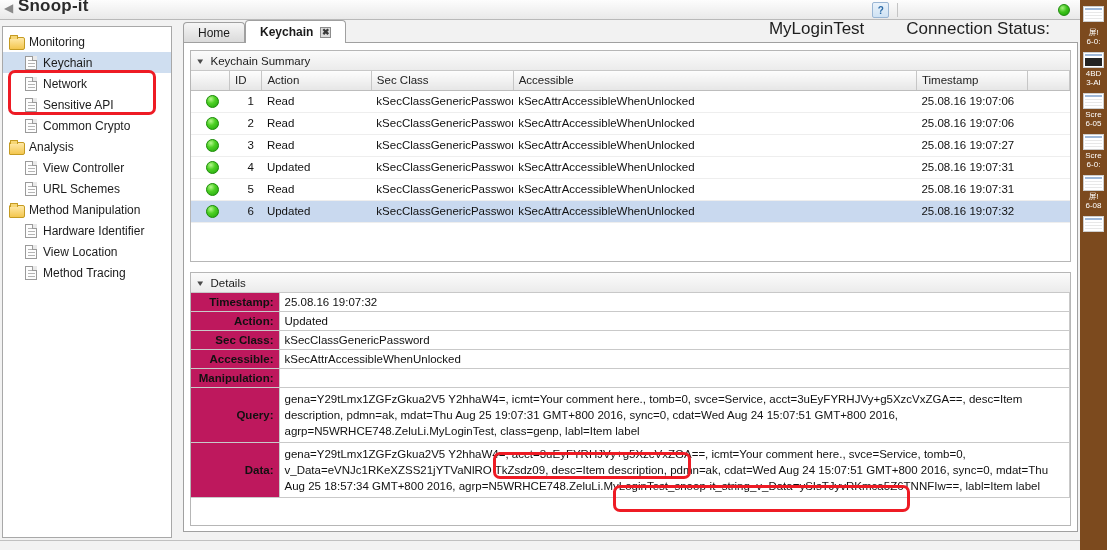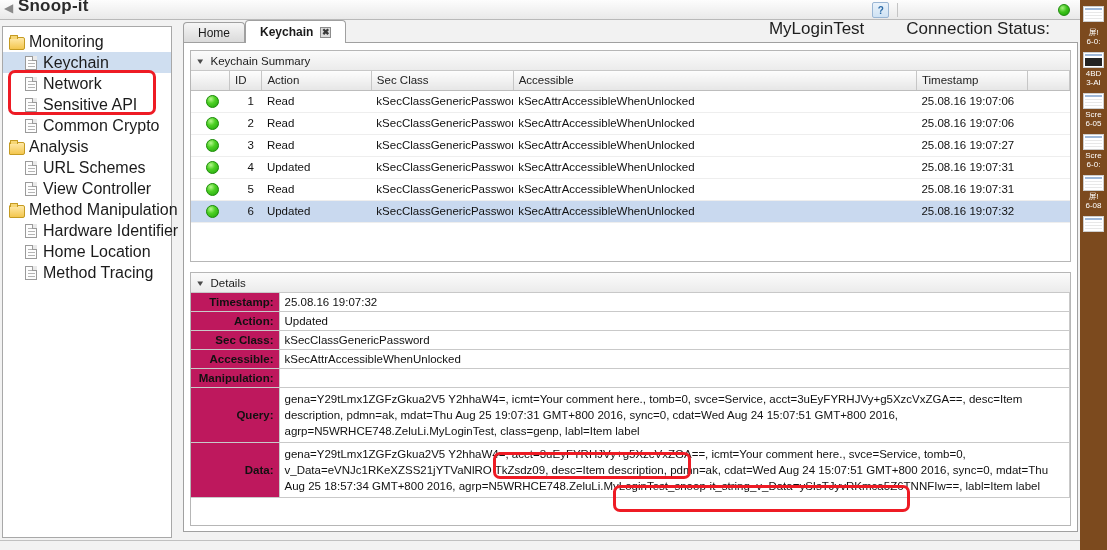--- a/index.html
+++ b/index.html
@@ -59,21 +59,21 @@
   .sidebar {
     position: absolute; left: 2px; top: 26px;
     width: 170px; height: 512px;
     background: #ffffff;
     border: 1px solid #a8a8a8;
   }
   .tree { padding: 4px 0 0 0; }
   .tree-group, .tree-item {
     display: flex; align-items: center; gap: 6px;
     height: 21px; padding-left: 6px;
-    font-size: 16px; color: #1b1b1b;
+    font-size: 12px; color: #1b1b1b;
     white-space: nowrap;
   }
   .tree-item { padding-left: 22px; }
   .tree-item.selected { background: #cfdef0; }
   .ico-folder {
     width: 14px; height: 12px; position: relative; flex: 0 0 auto;
   }
   .ico-folder::before {
     content: ""; position: absolute; left: 0; top: 1px;
     width: 14px; height: 11px;
@@ -284,38 +284,38 @@
         <span class="ico-file"></span>
         <span>Common Crypto</span>
       </div>
 
       <div class="tree-group">
         <span class="ico-folder"></span>
         <span>Analysis</span>
       </div>
       <div class="tree-item">
         <span class="ico-file"></span>
+        <span>View Controller</span>
+      </div>
+      <div class="tree-item">
+        <span class="ico-file"></span>
         <span>URL Schemes</span>
-      </div>
-      <div class="tree-item">
-        <span class="ico-file"></span>
-        <span>View Controller</span>
       </div>
 
       <div class="tree-group">
         <span class="ico-folder"></span>
         <span>Method Manipulation</span>
       </div>
       <div class="tree-item">
         <span class="ico-file"></span>
         <span>Hardware Identifier</span>
       </div>
       <div class="tree-item">
         <span class="ico-file"></span>
-        <span>Home Location</span>
+        <span>View Location</span>
       </div>
       <div class="tree-item">
         <span class="ico-file"></span>
         <span>Method Tracing</span>
       </div>
 
     </div>
   </div>
 
   <div class="main">

